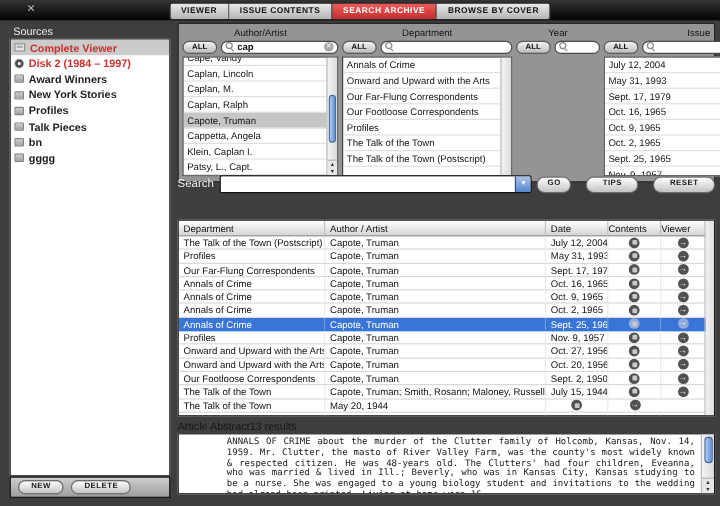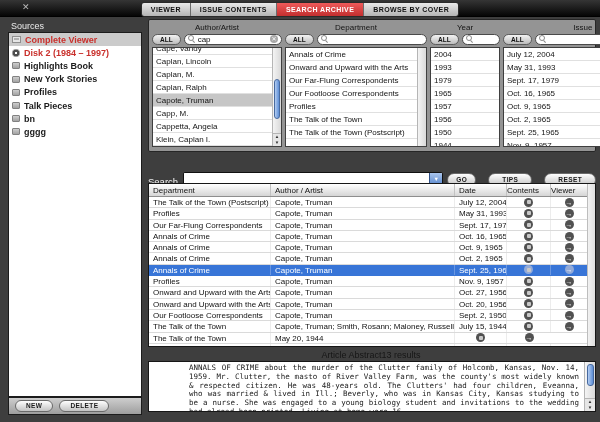--- a/index.html
+++ b/index.html
@@ -50,38 +50,38 @@
   .fcol-title{font-size:8px;color:#141414;text-align:center;height:11px;line-height:12px}
   .fcol-controls{display:flex;align-items:center;gap:3px;height:12px;margin-bottom:2px}
   .all-btn{font-family:inherit;font-size:6.5px;font-weight:700;padding:0 7px;height:11px;
     border-radius:6px;background:linear-gradient(#f3f3f3,#bcbcbc);border:1px solid #5c5c5c;color:#111}
   .fsearch{flex:1;height:11px;border-radius:6px;background:#fff;border:1px solid #4a4a4a;
     display:flex;align-items:center;padding:0 3px;gap:2px;min-width:0}
   .mag{width:8px;height:8px;position:relative;flex:none}
   .mag::before{content:"";position:absolute;left:0;top:0;width:4px;height:4px;border:1px solid #8a8a8a;border-radius:50%}
   .mag::after{content:"";position:absolute;left:4.5px;top:5.5px;width:3px;height:1.2px;background:#8a8a8a;transform:rotate(45deg)}
   .fsearch-input{flex:1;min-width:0;border:none;outline:none;background:transparent;
-    font-family:inherit;font-size:8px;font-weight:400;color:#111;height:9px;padding:0}
+    font-family:inherit;font-size:8px;font-weight:700;color:#111;height:9px;padding:0}
   .clr{width:8px;height:8px;border-radius:50%;background:#a8a8a8;color:#fff;font-size:6px;
     line-height:8px;text-align:center;flex:none}
   .flist{flex:1;background:#fff;border:1px solid #3f3f3f;overflow:hidden;position:relative}
   .fitem{height:13px;line-height:13px;font-size:8px;color:#141414;padding-left:3px;
     border-bottom:1px solid #e0e0e0;white-space:nowrap;overflow:hidden}
   .fitem.sel{background:#c6c6c6}
   .fscroll{position:absolute;top:0;right:0;bottom:0;width:9px;
     background:linear-gradient(90deg,#f4f4f4,#d9d9d9);border-left:1px solid #b5b5b5}
   .fthumb{position:absolute;left:1px;width:6px;border-radius:3px;
     background:linear-gradient(90deg,#b3cdf2,#5d8ed6);border:1px solid #46699f;display:block}
   .sarrows{position:absolute;bottom:0;left:0;right:0;display:flex;flex-direction:column;
     align-items:center;background:#e6e6e6;border-top:1px solid #b5b5b5}
   .sarrows span{font-size:4.5px;line-height:6px;color:#2e2e2e}
 
   
-  .search-row{position:absolute;left:148px;top:162px;width:448px;height:25px;
-    display:flex;align-items:flex-end}
+  .search-row{position:absolute;left:148px;top:141px;width:448px;height:25px;
+    display:flex;align-items:center}
   .search-label{color:#f2f2f2;font-size:9.5px;margin-right:5px}
   .search-combo{flex:1;height:15px;background:#fff;border:1px solid #111;border-radius:2px;
     display:flex;overflow:hidden}
   .search-input{flex:1;border:none;outline:none;font-family:inherit;font-size:9px;padding:0 3px;min-width:0}
   .combo-btn{width:13px;background:linear-gradient(#a9c5ec,#5584cc);border-left:1px solid #2f4f86;
     display:flex;align-items:center;justify-content:center}
   .combo-btn .dn{color:#fff;font-size:5.5px;line-height:1}
   .go-btn{margin-left:4px;height:14px;padding:0 8px}
   .tips-btn{margin-left:12px;height:14px;padding:0 13px}
   .reset-btn{margin-left:12px;height:14px;padding:0 13px}
@@ -106,21 +106,21 @@
     align-items:center;justify-content:center}
   .ci-inner{width:4px;height:4px;background:#c9c9c9;border-radius:1px;display:block}
   .vicon{width:9px;height:9px;border-radius:50%;background:#515151;color:#fff;font-size:7px;
     font-weight:700;line-height:9px;text-align:center;display:block}
   .trow.sel .cicon,.trow.sel .vicon{background:#93abd9}
   .table-scroll{position:absolute;right:0;top:0;bottom:0;width:8px;
     background:linear-gradient(90deg,#f2f2f2,#dedede);border-left:1px solid #bdbdbd}
 
   
   .abs-row{position:absolute;left:148px;top:349px;width:448px;height:11px;
-    display:flex;justify-content:center;align-items:center}
+    display:flex;justify-content:flex-start;align-items:center}
   .abs-title,.count{font-size:9px;color:#161616}
   .count{padding-right:2px}
   .abs-box{position:absolute;left:148px;top:361px;width:448px;height:51px;background:#fff;
     border:1px solid #161616;overflow:hidden}
   .abs-text{position:absolute;left:0;top:1px;right:12px;bottom:0;padding:1px 4px 0 40px;
     font-family:"DejaVu Sans Mono","Liberation Mono",monospace;font-size:7.5px;line-height:8.8px;
     color:#1a1a1a;text-align:justify;overflow:hidden}
   .abs-scroll{position:absolute;top:0;right:0;bottom:0;width:11px;
     background:linear-gradient(90deg,#f4f4f4,#d9d9d9);border-left:1px solid #b5b5b5}
   .abs-scroll .fthumb{left:1.5px;width:7px}
@@ -145,21 +145,21 @@
       <div class="side-item sel red">
         <span class="sicon archive-icon"></span>
         <span class="slabel">Complete Viewer</span>
       </div>
       <div class="side-item red">
         <span class="sicon disc-icon"></span>
         <span class="slabel">Disk 2 (1984 – 1997)</span>
       </div>
       <div class="side-item">
         <span class="sicon folder-icon"></span>
-        <span class="slabel">Highlights Book</span>
+        <span class="slabel">Award Winners</span>
       </div>
       <div class="side-item">
         <span class="sicon folder-icon"></span>
         <span class="slabel">New York Stories</span>
       </div>
       <div class="side-item">
         <span class="sicon folder-icon"></span>
         <span class="slabel">Profiles</span>
       </div>
       <div class="side-item">
@@ -191,21 +191,20 @@
             <span class="clr">✕</span>
           </div>
         </div>
         <div class="flist">
           <div class="flist-inner" style="margin-top: -6px; margin-right: 9px;">
             <div class="fitem">Cape, Vandy</div>
             <div class="fitem">Caplan, Lincoln</div>
             <div class="fitem">Caplan, M.</div>
             <div class="fitem">Caplan, Ralph</div>
             <div class="fitem sel">Capote, Truman</div>
-            <div class="fitem">Capp, M.</div>
             <div class="fitem">Cappetta, Angela</div>
             <div class="fitem">Klein, Caplan I.</div>
             <div class="fitem">Patsy, L., Capt.</div>
           </div>
           <div class="fscroll">
             <span class="fthumb" style="top: 32%; height: 40%;"></span>
             <span class="sarrows">
               <span>▲</span>
               <span>▼</span>
             </span>
@@ -235,32 +234,20 @@
           <div class="fscroll"></div>
         </div>
       </div>
       <div class="fcol" style="width: 70px;">
         <div class="fcol-title">Year</div>
         <div class="fcol-controls">
           <button class="all-btn">ALL</button>
           <div class="fsearch">
             <span class="mag"></span>
             <input class="fsearch-input" style="">
-          </div>
-        </div>
-        <div class="flist">
-          <div class="flist-inner">
-            <div class="fitem">2004</div>
-            <div class="fitem">1993</div>
-            <div class="fitem">1979</div>
-            <div class="fitem">1965</div>
-            <div class="fitem">1957</div>
-            <div class="fitem">1956</div>
-            <div class="fitem">1950</div>
-            <div class="fitem">1944</div>
           </div>
         </div>
       </div>
       <div class="fcol" style="flex: 1 1 0%;">
         <div class="fcol-title">Issue</div>
         <div class="fcol-controls">
           <button class="all-btn">ALL</button>
           <div class="fsearch">
             <span class="mag"></span>
             <input class="fsearch-input" style="">

